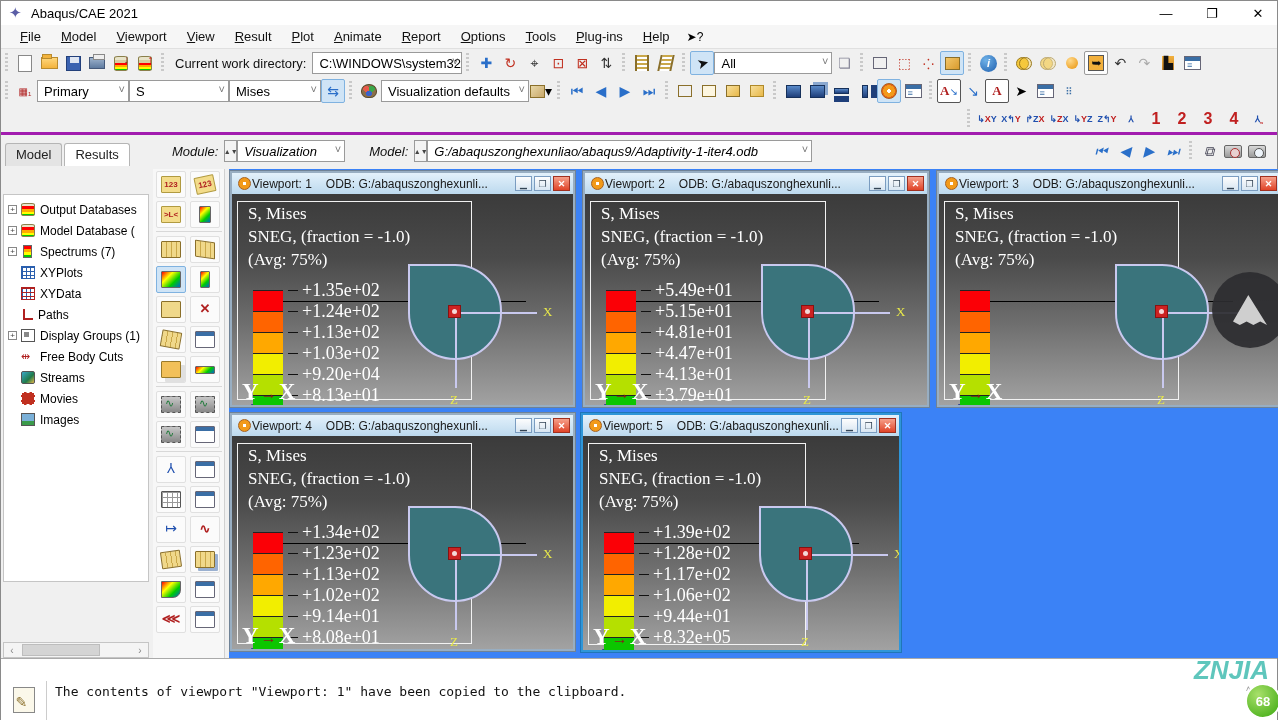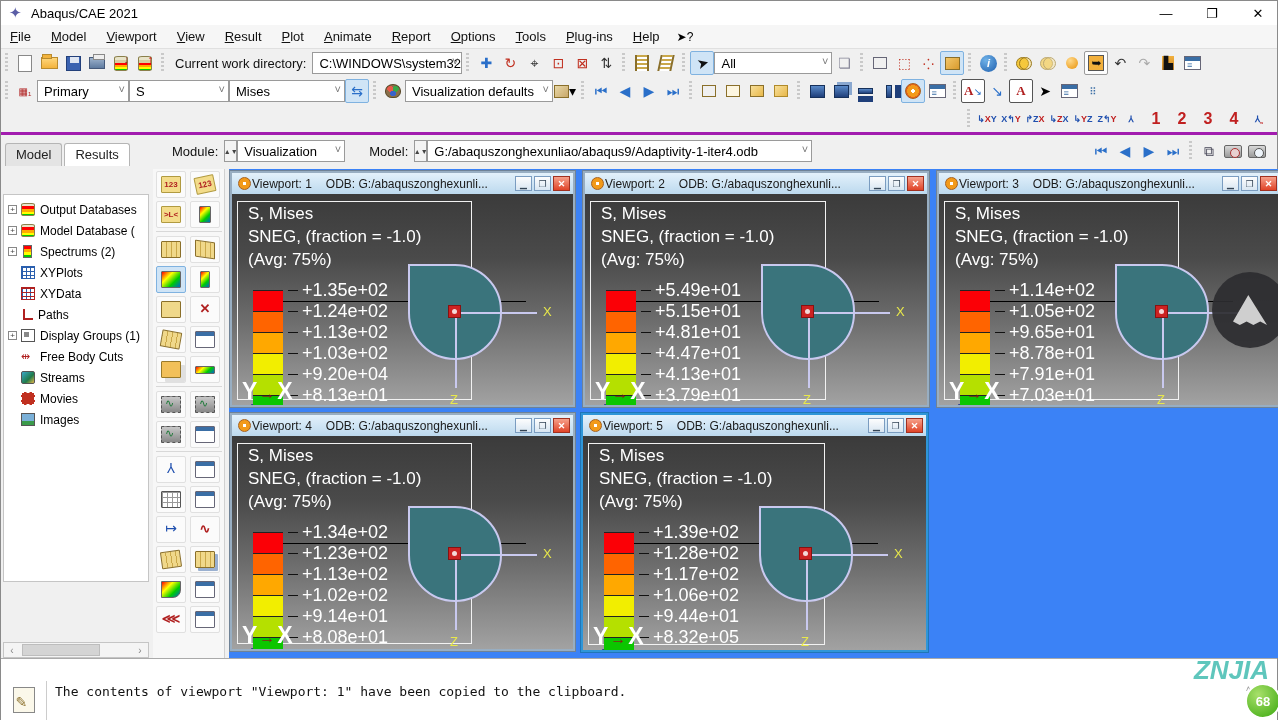--- a/index.html
+++ b/index.html
@@ -9,21 +9,21 @@
 
   
   .titlebar { position:absolute; left:0; top:0; width:100%; height:24px; background:#fff; display:flex; align-items:center; padding-left:8px; }
   .app-ico { width:16px; height:16px; margin-right:6px; position:relative; }
   .app-ico:before { content:"✦"; color:#5b5ea6; font-size:15px; line-height:16px; }
   .title-text { font-size:13px; color:#000; }
   .win-btns { position:absolute; right:10px; top:0; height:24px; display:flex; gap:28px; align-items:center; }
   .win-btn { width:18px; height:18px; display:flex; align-items:center; justify-content:center; color:#000; font-size:13px; }
 
   
-  .menubar { position:absolute; left:0; top:24px; width:100%; height:24px; background:#f6f6f6; display:flex; align-items:center; gap:2px; border-bottom:1px solid #e0e0e0; }
+  .menubar { position:absolute; left:0; top:24px; width:100%; height:24px; background:#f6f6f6; display:flex; align-items:center; padding-left:10px; gap:2px; border-bottom:1px solid #e0e0e0; }
   .menu-item { padding:2px 9px; color:#111; }
   .menu-item:first-letter { text-decoration:underline; }
   .ctx-help { margin-left:6px; font-size:12px; color:#000; }
 
   
   .tbrow { position:absolute; left:0; width:100%; background:#f0f0f0; display:flex; align-items:center; }
   #tb1 { top:48px; height:28px; }
   #tb2 { top:76px; height:28px; }
   #tb3 { top:104px; height:30px; border-bottom:3px solid #a21caf; }
   .grip { width:8px; height:20px; margin:0 2px; background:repeating-linear-gradient(180deg,#c9c9c9 0 2px,transparent 2px 4px); background-size:3px 100%; background-repeat:no-repeat; background-position:2px 0; }
@@ -66,21 +66,21 @@
   .i-axisview b { color:#c02020; }
   .viewnum { color:#c02020; font-weight:bold; font-size:16px; width:26px; text-align:center; }
   .i-cubewire { width:14px; height:12px; border:1px solid #8a6f2a; background:transparent; }
   .i-cubewire.fill { background:linear-gradient(135deg,#f7df9a,#e8b84a); }
   .i-tile { width:15px; height:13px; background:linear-gradient(#5a8ac9,#1f3f7a); border:1px solid #16305a; }
   .i-swirl { width:16px; height:16px; border-radius:50%; background:radial-gradient(circle at 50% 50%,#fff 0 2px,#f29a1a 2px 6px,#e8641a 6px 8px); border:1px solid #a8601a; }
   .i-A { color:#b02020; font-weight:bold; font-family:"Liberation Serif",serif; font-size:13px; }
   .boxed { border:1px solid #555; background:#fff; padding:0 3px; }
 
   
-  .contextbar { position:absolute; left:0; top:134px; width:100%; height:32px; background:#f0f0f0; display:flex; align-items:center; }
+  .contextbar { position:absolute; left:0; top:134px; width:100%; height:32px; background:#f0f0f0; display:flex; align-items:center;font-style:italic; }
 
   
   .treepanel { position:absolute; left:0; top:140px; width:150px; height:520px; background:#f0f0f0; }
   .tabs { position:absolute; left:4px; top:2px; display:flex; }
   .tab { padding:3px 10px 4px; border:1px solid #b5b5b5; border-bottom:none; background:#e4e4e4; color:#222; border-radius:3px 3px 0 0; margin-right:2px; }
   .tab.active { background:#fff; position:relative; z-index:2; }
   .tree-toolbar { position:absolute; left:2px; top:27px; width:146px; height:26px; display:flex; align-items:center; gap:4px; background:#fff; border:1px solid #c5c5c5; border-bottom:none; padding-left:2px; }
   .sess-combo { width:44px; height:20px; border:1px solid #9a9a9a; background:#fff; font-size:11px; display:flex; align-items:center; padding:0 12px 0 3px; position:relative; overflow:hidden; }
   .sess-combo:after { content:"˅"; position:absolute; right:1px; top:2px; font-size:9px; color:#777; }
   .mini { font-size:11px; color:#666; }
@@ -125,21 +125,21 @@
 
   
   .canvas { position:absolute; left:228px; top:168px; width:1053px; height:489px; background:#3b82f6; overflow:hidden; }
   .vp { position:absolute; border:2px solid #98aec2; background:#c9dcee; box-shadow:0 0 0 1px #6f8296; }
   .vp.active { border-color:#2f96d8; box-shadow:0 0 0 1px #1f76b8; }
   .vp-title { height:21px; background:linear-gradient(#e3f1fb,#bcd9ee); display:flex; align-items:center; padding:0 3px 0 4px; font-size:12px; color:#1a1a1a; white-space:nowrap; overflow:hidden; }
   .vp-name { margin-right:14px; }
   .vp-odb { flex:1; overflow:hidden; text-overflow:ellipsis; }
   .vp-btn { width:17px; height:15px; border:1px solid #7a9cc0; background:linear-gradient(#fdfdfd,#d8e6f2); margin-left:2px; display:flex; align-items:center; justify-content:center; font-size:9px; color:#345; flex:none; }
   .vp-btn.close { background:linear-gradient(#f6a08a,#e04428); color:#fff; border-color:#a03020; font-weight:bold; }
-  .vp-body { position:absolute; left:0; top:21px; right:0; bottom:0; background:linear-gradient(180deg,#3b3b3b 0%,#4a4a4a 30%,#6f6f6f 62%,#a2a2a2 100%); overflow:hidden; font-family:Liberation Sans, sans-serif; }
+  .vp-body { position:absolute; left:0; top:21px; right:0; bottom:0; background:linear-gradient(180deg,#3b3b3b 0%,#4a4a4a 30%,#6f6f6f 62%,#a2a2a2 100%); overflow:hidden; font-family:Liberation Serif, serif; }
   .vp-frame { position:absolute; left:5px; top:7px; width:69%; bottom:5px; border:1px solid #f2f2f2; }
   .ann { position:absolute; left:16px; top:8px; color:#fff; font-size:17px; line-height:23px; white-space:nowrap; }
   .legendbar { position:absolute; left:21px; top:96px; width:30px; }
   .lcell { width:30px; height:21px; border-top:1px solid #222; }
   .legendvals { position:absolute; left:56px; top:86px; color:#fff; font-size:18px; line-height:21px; }
   .legendvals div { position:relative; padding-left:14px; }
   .legendvals div:before { content:""; position:absolute; left:0; top:10px; width:10px; height:1px; background:#111; }
   .blackline { position:absolute; top:107px; left:48px; width:72%; height:1px; background:#000; }
   .model { position:absolute; width:94px; height:96px; background:#3a747c; border:2px solid #c9c9ef; border-radius:0 48px 48px 48px; }
   .mx-line { position:absolute; left:50%; top:50%; width:82px; height:2px; background:#c9c9ef; }
@@ -295,21 +295,21 @@
 
   <div class="tbrow" id="tb2">
     <span class="grip"></span>
     <span class="tb" style="color:#b02020;font-size:10px">▦₁</span>
     <span class="combo" style="width:92px">
         <span>Primary</span>
       </span>
     <span class="combo" style="width:100px">
         <span>S</span>
       </span>
-    <span class="combo" style="width:116px">
+    <span class="combo" style="width:92px">
         <span>Mises</span>
       </span>
     <span class="tb sel g-blue">⇆</span>
     <span class="grip"></span>
     <span class="tb">
         <span class="i-palette"></span>
       </span>
     <span class="combo" style="width:148px">
         <span>Visualization defaults</span>
       </span>
@@ -442,21 +442,21 @@
           <span>Output Databases</span>
       </div>
       <div class="titem">
         <span class="expander">+</span>
           <span class="ticon t-db"></span>
           <span>Model Database (</span>
       </div>
       <div class="titem">
         <span class="expander">+</span>
           <span class="ticon t-spec"></span>
-          <span>Spectrums (2)</span>
+          <span>Spectrums (7)</span>
       </div>
       <div class="titem">
         <span class="noexp"></span>
           <span class="ticon t-grid"></span>
           <span>XYPlots</span>
       </div>
       <div class="titem">
         <span class="noexp"></span>
           <span class="ticon t-grid red"></span>
           <span>XYData</span>
@@ -740,28 +740,20 @@
           <div>(Avg: 75%)</div>
         </div>
         <div class="legendbar">
           <div class="lcell" style="background:#fb0006"></div>
             <div class="lcell" style="background:#ff6400"></div>
             <div class="lcell" style="background:#ffa800"></div>
             <div class="lcell" style="background:#f2ee00"></div>
             <div class="lcell" style="background:#b5e000"></div>
             <div class="lcell" style="background:#0cc600"></div>
         </div>
-        <div class="legendvals">
-          <div>+1.14e+02</div>
-            <div>+1.05e+02</div>
-            <div>+9.65e+01</div>
-            <div>+8.78e+01</div>
-            <div>+7.91e+01</div>
-            <div>+7.03e+01</div>
-        </div>
         <div class="model" style="left:176px;top:70px">
           <div class="mx-line"></div>
             <div class="mz-line"></div>
             <div class="m-center"></div>
           <div class="m-x">X</div>
             <div class="m-z">Z</div>
         </div>
         <div class="triad"><span>Y</span><span class="ar">→</span><span>X</span><span class="dn">⊥</span></div>
         <div class="wmark-circle" style="left:273px;top:78px;width:76px;height:76px">
             <span class="fin"></span>
@@ -808,21 +800,21 @@
           <div class="mx-line"></div>
             <div class="mz-line"></div>
             <div class="m-center"></div>
           <div class="m-x">X</div>
             <div class="m-z">Z</div>
         </div>
         <div class="triad"><span>Y</span><span class="ar">→</span><span>X</span><span class="dn">⊥</span></div>
       </div>
     </div>
 
-    <div class="vp active" style="left:352px;top:244px;width:347px;height:239px">
+    <div class="vp active" style="left:352px;top:244px;width:320px;height:239px">
       <div class="vp-title">
         <span class="tb" style="width:16px;height:16px">
             <span class="i-swirl" style="width:13px;height:13px"></span>
           </span>
         <span class="vp-name">Viewport: 5</span>
         <span class="vp-odb">ODB: G:/abaquszonghexunli...</span>
         <span class="vp-btn">▁</span>
         <span class="vp-btn">❐</span>
         <span class="vp-btn close">✕</span>
       </div>

